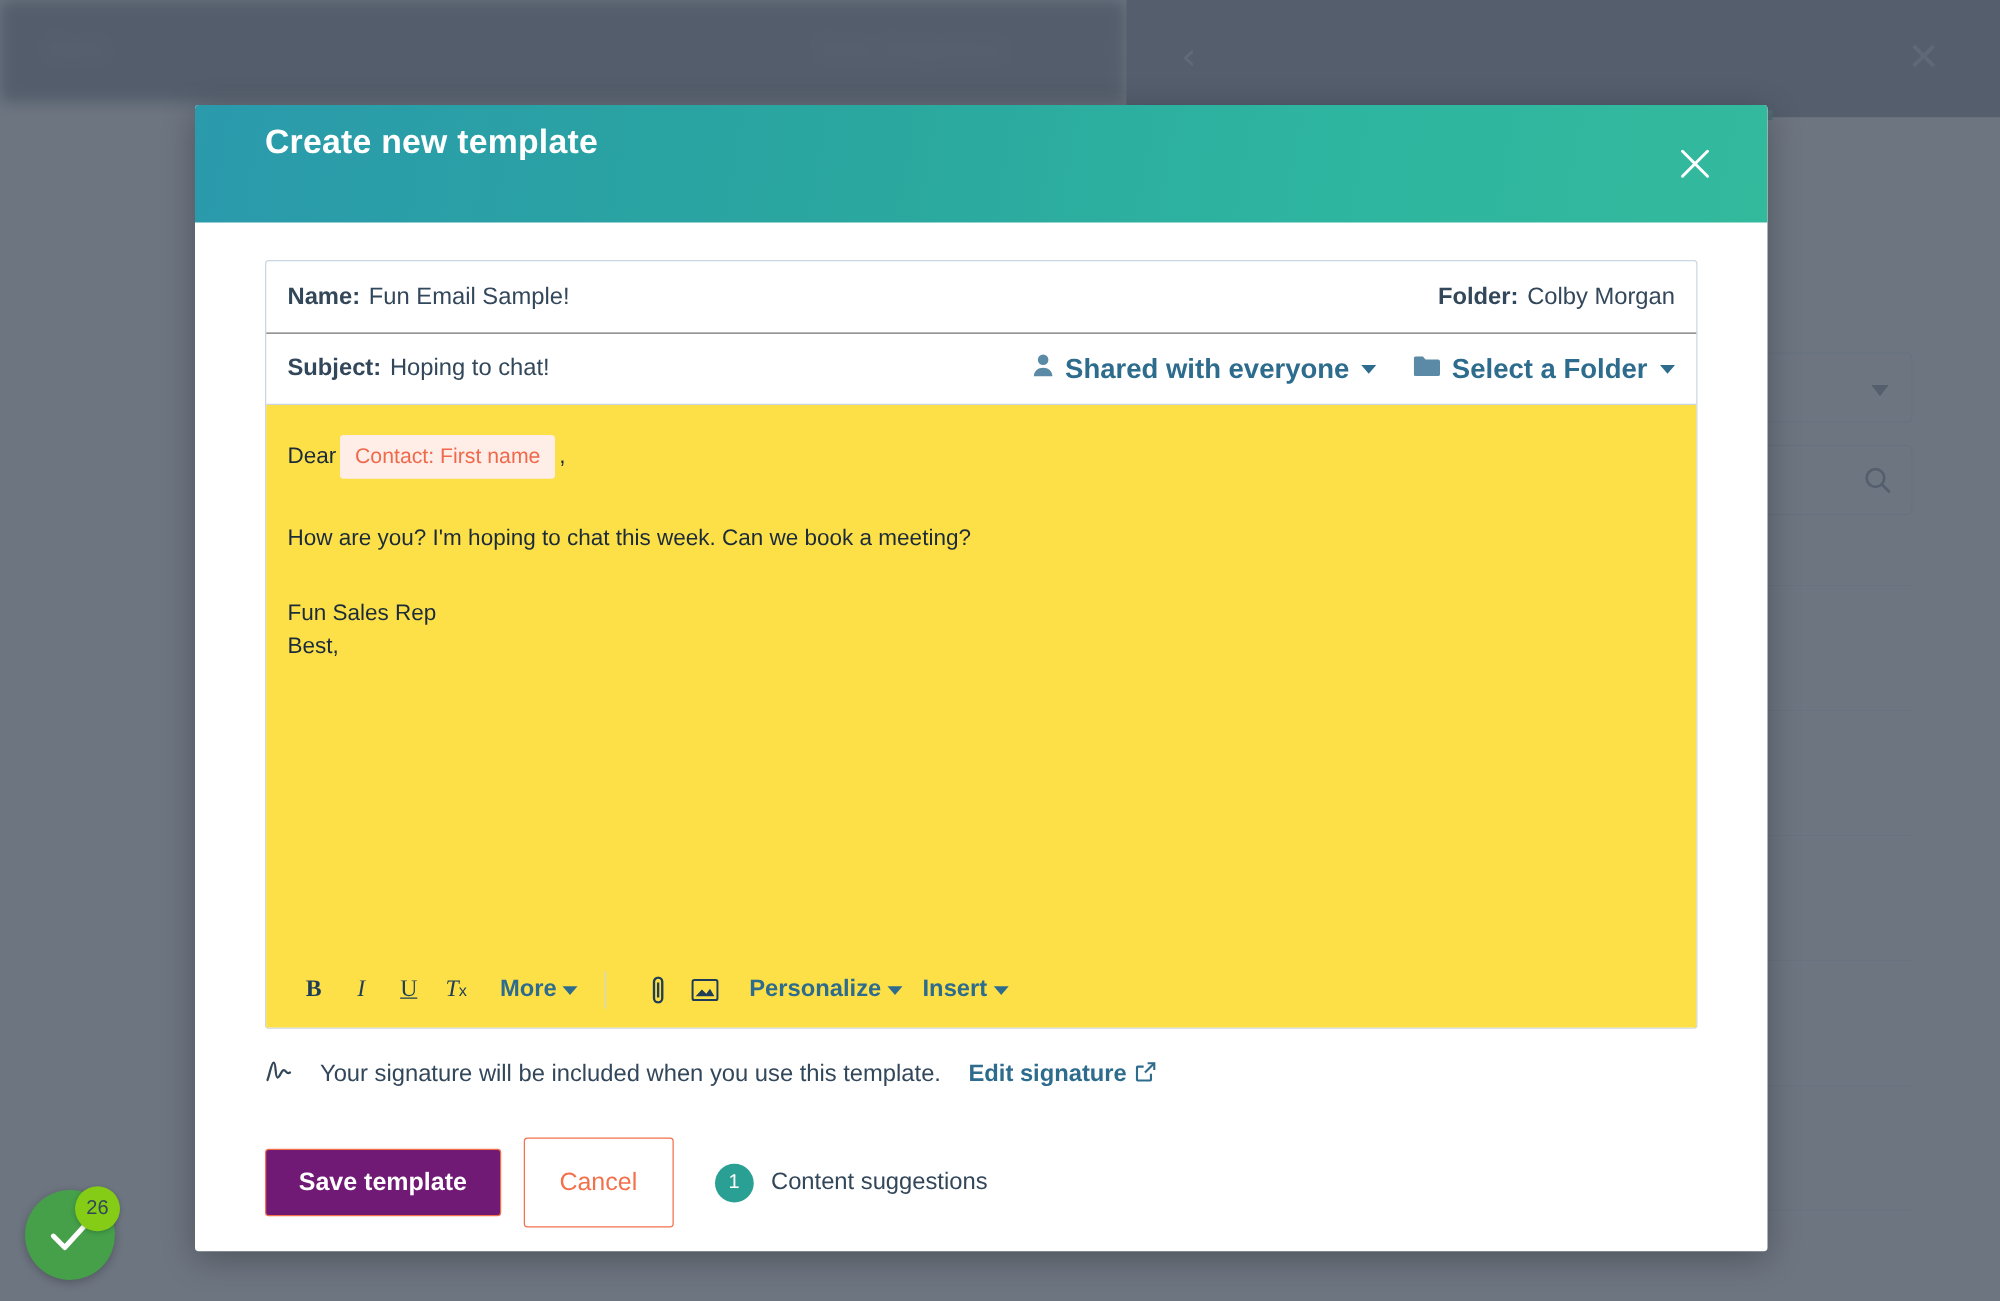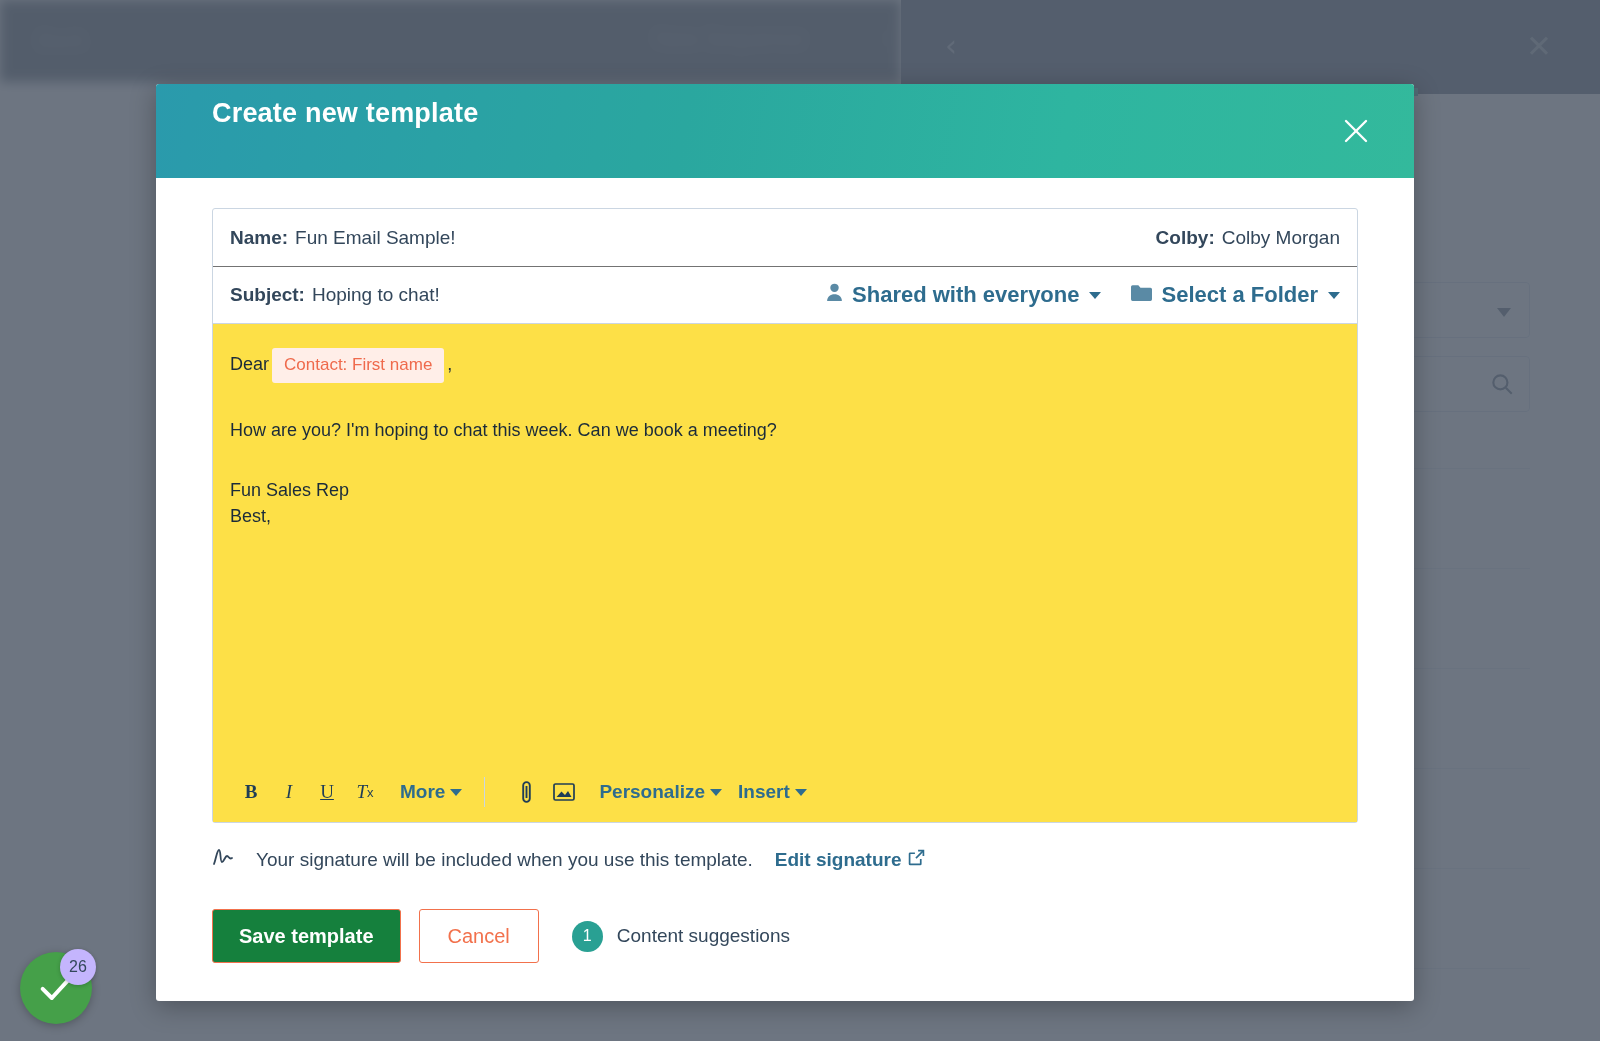--- a/index.html
+++ b/index.html
@@ -89,21 +89,21 @@
     width: 72px; height: 72px; border-radius: 50%;
     background: #45a049; 
     display: flex; align-items: center; justify-content: center;
     box-shadow: 0 2px 8px rgba(0,0,0,.25);
     cursor: pointer;
   }
   #chat-launcher .check { display: block; }
   #chat-badge {
     position: absolute; left: 60px; bottom: 56px;
     min-width: 36px; height: 36px; border-radius: 18px;
-    background: #c4b5fd; color: #33475b;
+    background: #84cc16; color: #33475b;
     font-size: 16px; font-weight: 400;
     display: flex; align-items: center; justify-content: center;
     box-shadow: 0 1px 4px rgba(0,0,0,.22);
     padding: 0 6px;
   }
 
   
   #modal {
     position: absolute; left: 156px; top: 84px;
     width: 1258px; height: 917px;
@@ -219,29 +219,29 @@
     color: #2e6c8e; text-decoration: none; font-weight: bold;
     display: inline-flex; align-items: center; gap: 7px;
   }
 
   
   .footer {
     display: flex; align-items: center; gap: 18px;
     margin-top: 37px;
   }
   .btn-primary {
-    background: #15803d; color: #fff; border: 1px solid #f2714c;
+    background: #701a75; color: #fff; border: 1px solid #f2714c;
     border-radius: 3px; font-size: 20px; font-weight: bold;
     padding: 0 26px; height: 54px; cursor: pointer;
     font-family: "Liberation Sans", sans-serif;
   }
   .btn-secondary {
     background: #fff; color: #f2714c; border: 1px solid #f2714c;
     border-radius: 3px; font-size: 20px;
-    padding: 0 28px; height: 54px; cursor: pointer;
+    padding: 0 28px; height: 72px; cursor: pointer;
     font-family: "Liberation Sans", sans-serif;
   }
   .suggestions {
     display: flex; align-items: center; gap: 14px; margin-left: 15px;
     cursor: pointer;
   }
   .sug-badge {
     width: 31px; height: 31px; border-radius: 50%;
     background: #29a093; color: #fff; font-size: 16px;
     display: flex; align-items: center; justify-content: center;
@@ -314,21 +314,21 @@
   <div id="modal-body">
 
     <div class="form-card">
 
       <div class="row-name">
         <div class="f-group">
           <span class="f-label">Name:</span>
           <span class="f-value">Fun Email Sample!</span>
         </div>
         <div class="f-group">
-          <span class="f-label">Colby:</span>
+          <span class="f-label">Folder:</span>
           <span class="f-value">Colby Morgan</span>
         </div>
       </div>
 
       <div class="row-subject">
         <div class="f-group">
           <span class="f-label">Subject:</span>
           <span class="f-value">Hoping to chat!</span>
         </div>
 

